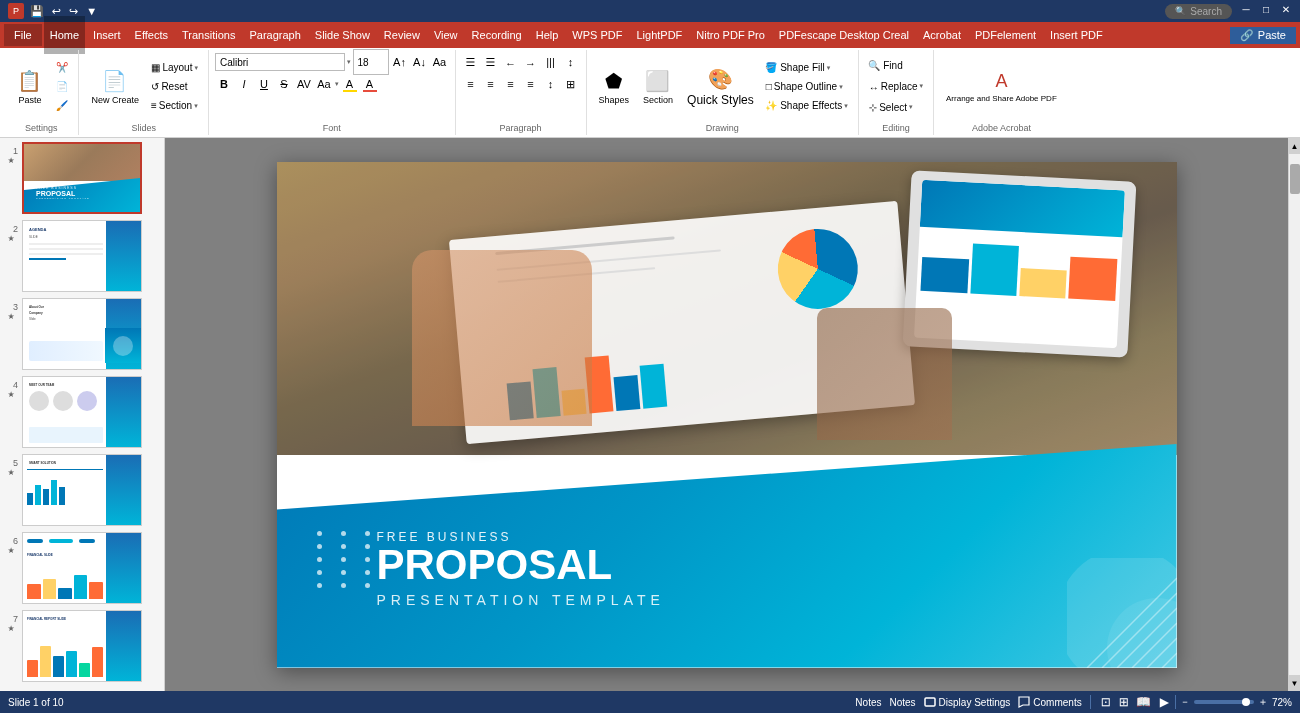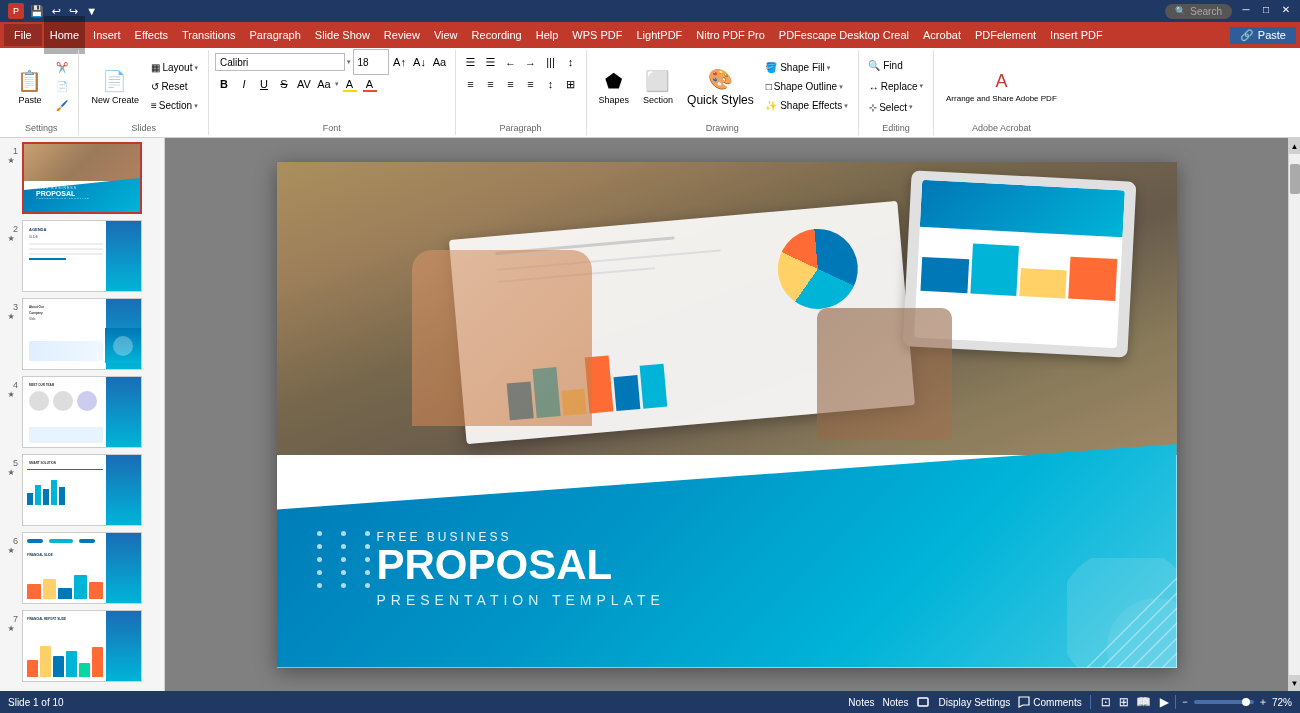--- a/index.html
+++ b/index.html
@@ -553,21 +553,21 @@
   </div>
 </div>
 
 <div class="status-bar">
   <div class="status-left">
     <span>Slide 1 of 10</span>
   </div>
   <div class="status-right">
     <span style="cursor:pointer;display:flex;align-items:center;gap:3px;">Notes</span>
     <span style="font-size:10px;">Notes</span>
-    <span style="cursor:pointer;display:flex;align-items:center;gap:10px;justify-content:space-between;">
+    <span style="cursor:pointer;display:flex;align-items:center;gap:3px;justify-content:space-between;">
       <svg width="12" height="12" viewBox="0 0 12 12">
           <rect x="1" y="2" width="10" height="8" rx="1" fill="none" stroke="white" stroke-width="1.5"></rect>
         </svg>
       <span>Display Settings</span>
     </span>
     <span style="cursor:pointer;display:flex;align-items:center;gap:3px;">
       <svg width="12" height="12" viewBox="0 0 12 12">
           <path d="M1 1 h10 v8 h-6 l-4 2 v-2 z" fill="none" stroke="white" stroke-width="1.2"></path>
         </svg>
       <span>Comments</span>

